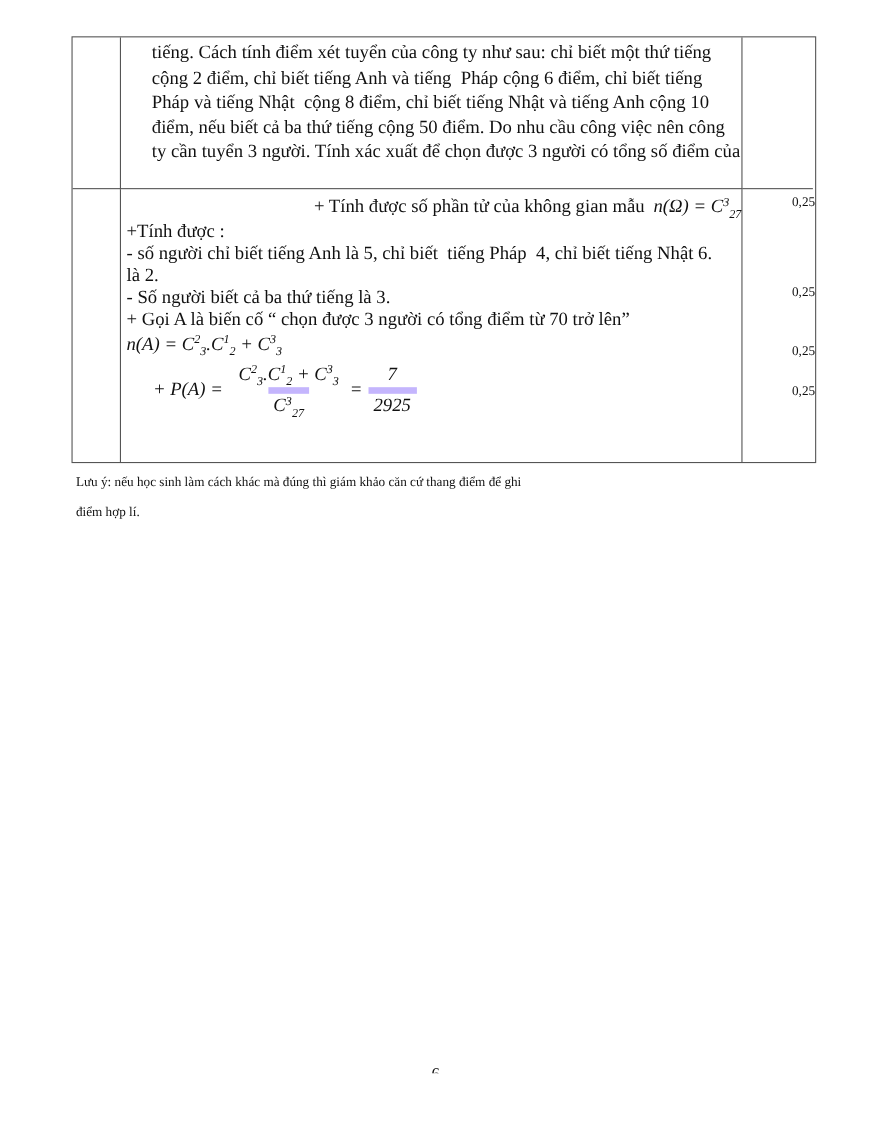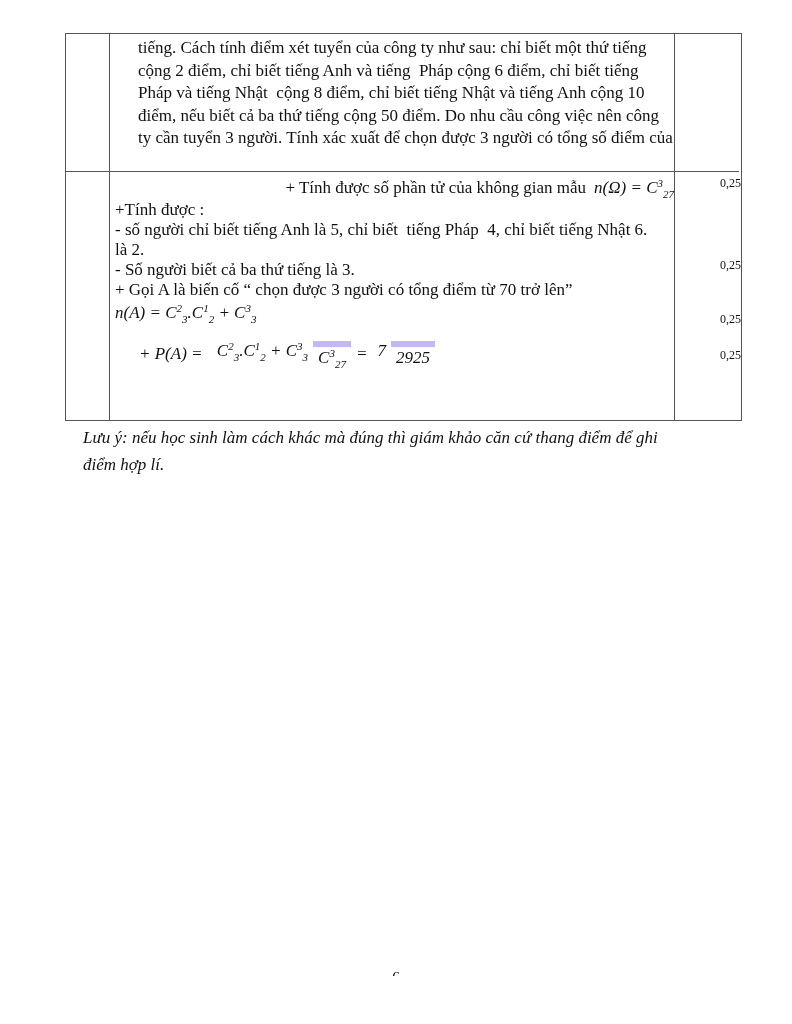--- a/index.html
+++ b/index.html
@@ -73,22 +73,22 @@
   }
   .pa-line {
     margin-top: 6px;
     height: 48px;
     display: flex;
     align-items: center;
     margin-left: 24px;
   }
   .frac {
     display: inline-flex;
-    flex-direction: row;
-    align-items: flex-start;
+    flex-direction: column;
+    align-items: center;
     margin: 0 5px;
   }
   .frac .num {
     padding: 0 5px 2px 5px;
   }
   .frac .den {
     border-top: 6px solid #c4b5fd;
     padding: 1px 5px 0 5px;
   }
   .gap { display: inline-block; width: 8px; }
@@ -103,24 +103,23 @@
     white-space: pre;
     margin-left: 40px;
   }
   .score-0 { top: 4px; }
   .score-1 { top: 86px; }
   .score-2 { top: 140px; }
   .score-3 { top: 176px; }
   
   .note {
     position: absolute;
-    left: 83px;
+    left: 69px;
     top: 425px;
-    font-size: 17px;
-    font-style: italic;
+    font-size: 12px;
     line-height: 26.5px;
   }
   .note .line { line-height: 26.5px; }
   .page-number {
     position: absolute;
     left: 0;
     top: 969px;
     width: 792px;
     text-align: center;
     font-size: 15px;

